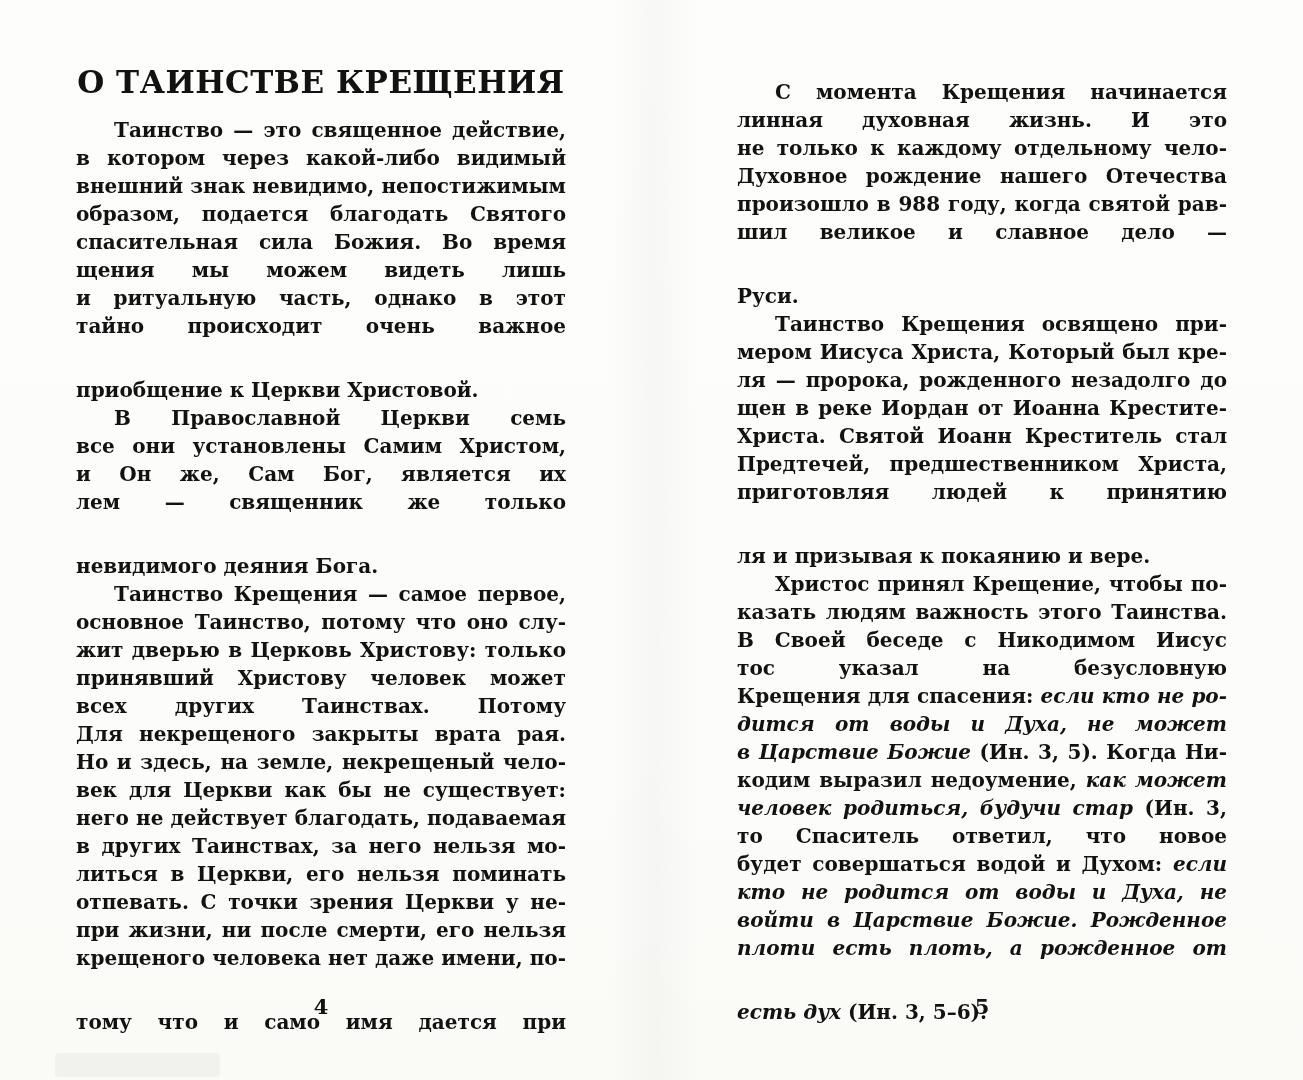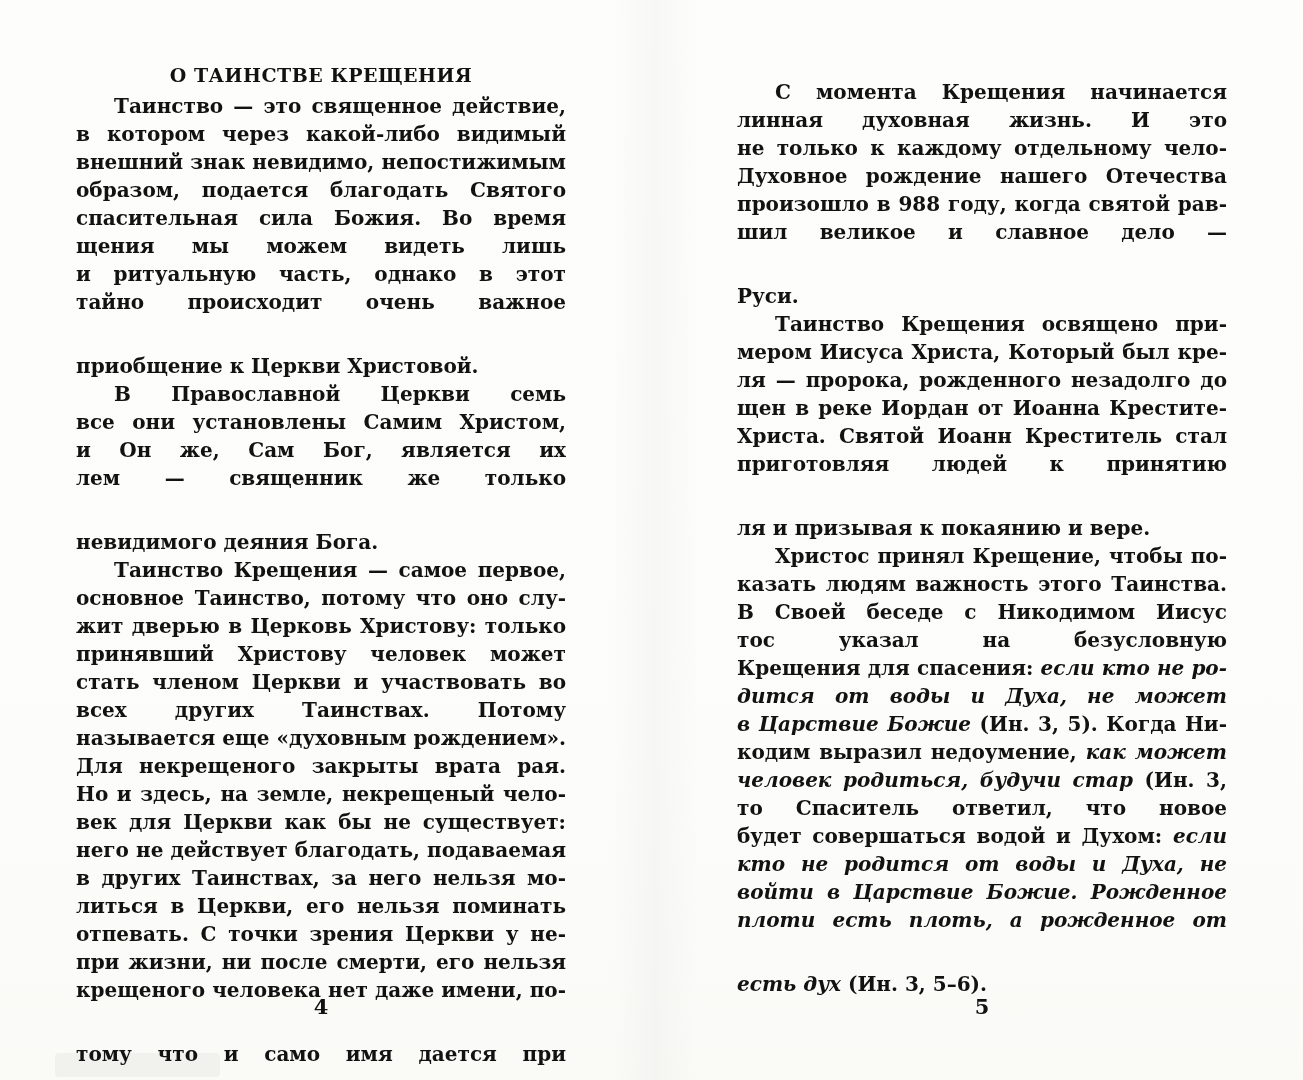--- a/index.html
+++ b/index.html
@@ -17,25 +17,25 @@
   
   .gutter-shade{
     position:absolute;top:0;left:610px;width:90px;height:1080px;
     background:linear-gradient(90deg,rgba(0,0,0,0) 0%,rgba(0,0,0,0.025) 50%,rgba(0,0,0,0) 100%);
   }
   .smudge{
     position:absolute;left:55px;top:1053px;width:165px;height:24px;
     background:#f1f1ee;border-radius:4px;
   }
   .column{position:absolute;width:490px;}
-  .col-left{left:76px;top:92px;}
+  .col-left{left:76px;top:116px;}
   .col-right{left:737px;top:78px;}
   .chapter-title{
     position:absolute;left:76px;top:64px;width:490px;
-    font-size:19px;font-weight:700;text-align:center;
+    font-size:31px;font-weight:700;text-align:center;
     letter-spacing:0.5px;white-space:nowrap;
   }
   .para{margin:0;}
   .line{
     height:28px;line-height:28px;
     font-size:20px;font-weight:700;
     text-align:justify;text-align-last:justify;
     overflow:hidden;
   }
   .line.indent{padding-left:38px;}
@@ -74,23 +74,21 @@
         <div class="line"><span>все они установлены Самим Христом,</span></div>
         <div class="line"><span>и Он же, Сам Бог, является их совершите-</span></div>
         <div class="line"><span>лем — священник же только исполнитель</span></div>
         <div class="line last"><span>невидимого деяния Бога.</span></div>
       </div>
       <div class="para">
         <div class="line indent"><span>Таинство Крещения — самое первое,</span></div>
         <div class="line"><span>основное Таинство, потому что оно слу-</span></div>
         <div class="line"><span>жит дверью в Церковь Христову: только</span></div>
         <div class="line"><span>принявший Христову человек может</span></div>
-        <div class="line"><span>стать членом Церкви и участвовать во</span></div>
         <div class="line"><span>всех других Таинствах. Потому Крещение</span></div>
-        <div class="line"><span>называется еще «духовным рождением».</span></div>
         <div class="line"><span>Для некрещеного закрыты врата рая.</span></div>
         <div class="line"><span>Но и здесь, на земле, некрещеный чело-</span></div>
         <div class="line"><span>век для Церкви как бы не существует: на</span></div>
         <div class="line"><span>него не действует благодать, подаваемая</span></div>
         <div class="line"><span>в других Таинствах, за него нельзя мо-</span></div>
         <div class="line"><span>литься в Церкви, его нельзя поминать ни</span></div>
         <div class="line"><span>отпевать. С точки зрения Церкви у не-</span></div>
         <div class="line"><span>при жизни, ни после смерти, его нельзя</span></div>
         <div class="line"><span>крещеного человека нет даже имени, по-</span></div>
         <div class="line last"><span>тому что и само имя дается при Крещении.</span></div>
@@ -106,20 +104,21 @@
         <div class="line"><span>произошло в 988 году, когда святой рав-</span></div>
         <div class="line"><span>шил великое и славное дело — Крещение</span></div>
         <div class="line last"><span>Руси.</span></div>
       </div>
       <div class="para">
         <div class="line indent"><span>Таинство Крещения освящено при-</span></div>
         <div class="line"><span>мером Иисуса Христа, Который был кре-</span></div>
         <div class="line"><span>ля — пророка, рожденного незадолго до</span></div>
         <div class="line"><span>щен в реке Иордан от Иоанна Крестите-</span></div>
         <div class="line"><span>Христа. Святой Иоанн Креститель стал</span></div>
+        <div class="line"><span>Предтечей, предшественником Христа,</span></div>
         <div class="line"><span>приготовляя людей к принятию Спасите-</span></div>
         <div class="line last"><span>ля и призывая к покаянию и вере.</span></div>
       </div>
       <div class="para">
         <div class="line indent"><span>Христос принял Крещение, чтобы по-</span></div>
         <div class="line"><span>казать людям важность этого Таинства.</span></div>
         <div class="line"><span>В Своей беседе с Никодимом Иисус Хрис-</span></div>
         <div class="line"><span>тос указал на безусловную необходимость</span></div>
         <div class="line"><span>Крещения для спасения: </span><span class="it">если кто не ро-</span></div>
         <div class="line"><span class="it">дится от воды и Духа, не может войти</span></div>

